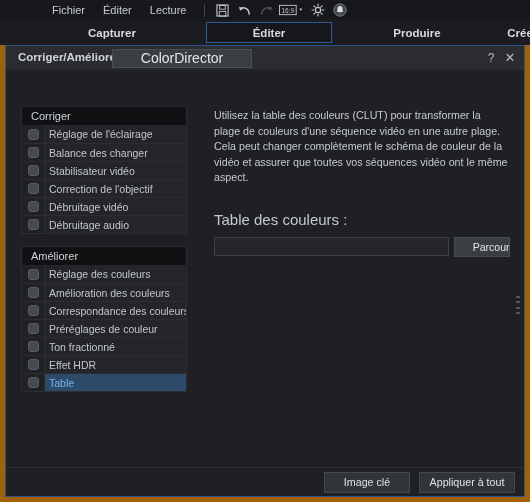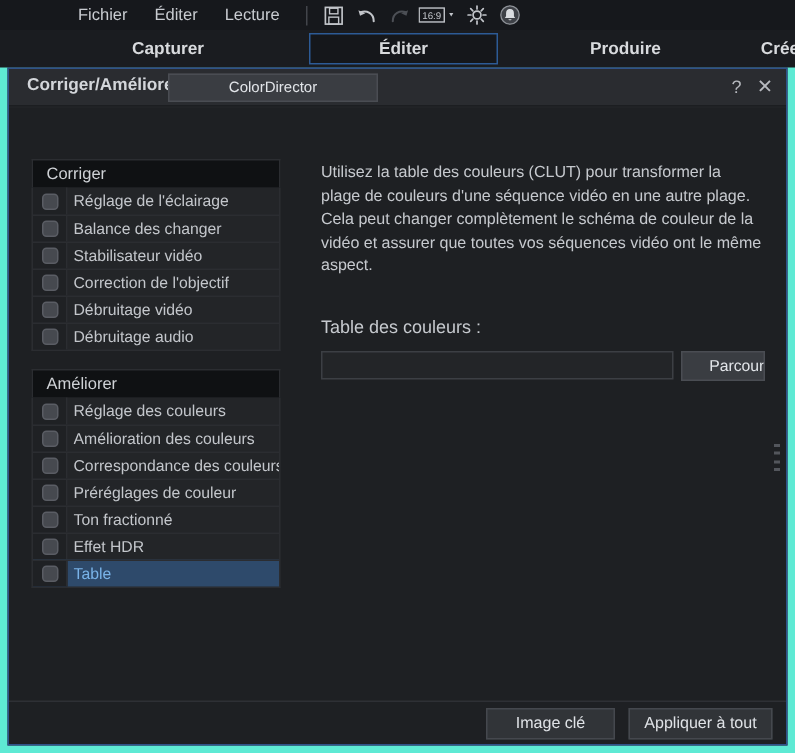--- a/index.html
+++ b/index.html
@@ -10,21 +10,21 @@
     overflow: hidden;
     background: #16181c;
     font-family: "Liberation Sans", sans-serif;
     -webkit-font-smoothing: antialiased;
   }
 
   #app {
     position: relative;
     width: 530px;
     height: 502px;
-    background: #5eead4;
+    background: #a16207;
   }
 
   
   .menubar {
     position: absolute;
     top: 0; left: 0;
     width: 530px; height: 20px;
     background: #16181c;
     display: flex;
     align-items: center;
@@ -107,21 +107,21 @@
     font-size: 11.5px;
     font-weight: bold;
   }
   .panel-tab-btn {
     position: absolute;
     left: 106px; top: 3px;
     width: 140px; height: 19px;
     background: #3a3d42;
     border: 1px solid #4a4d53;
     color: #e2e5e9;
-    font-size: 10px;
+    font-size: 14px;
     text-align: center;
     line-height: 17px;
   }
   .help-btn {
     position: absolute;
     right: 26px; top: 4px;
     width: 14px; height: 16px;
     color: #b7babf;
     font-size: 12px;
     text-align: center;
@@ -210,21 +210,21 @@
   }
   .desc {
     color: #c6c9ce;
     font-size: 10.7px;
     line-height: 15.5px;
     width: 294px;
   }
   .field-label {
     margin-top: 25px;
     color: #c6c9ce;
-    font-size: 12px;
+    font-size: 15px;
   }
   .field-row {
     margin-top: 9px;
     display: flex;
     align-items: center;
   }
   .text-input {
     width: 258px; height: 19px;
     background: #232528;
     border: 1px solid #3c3f44;

